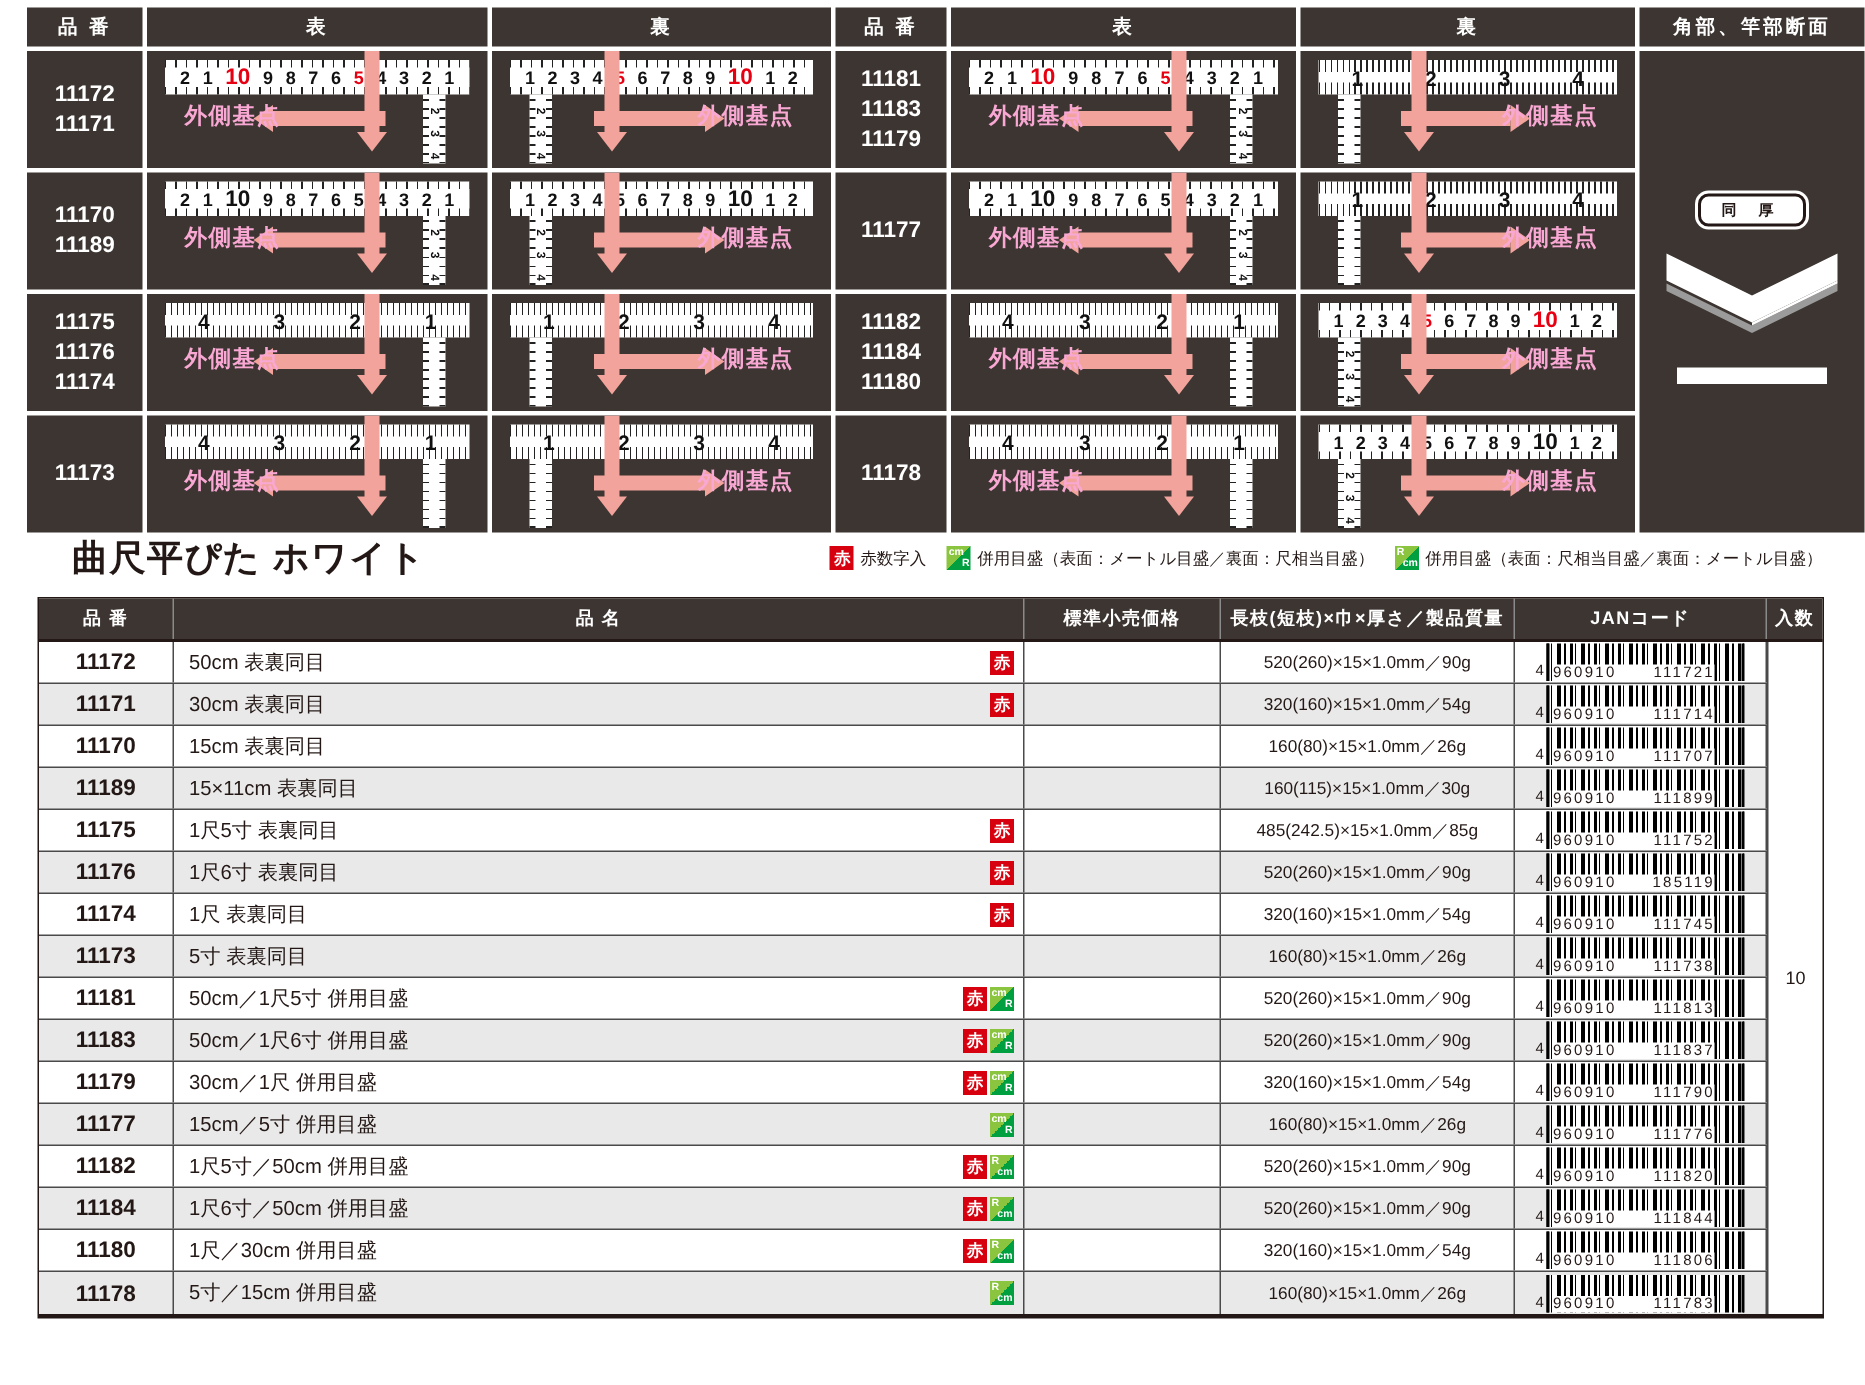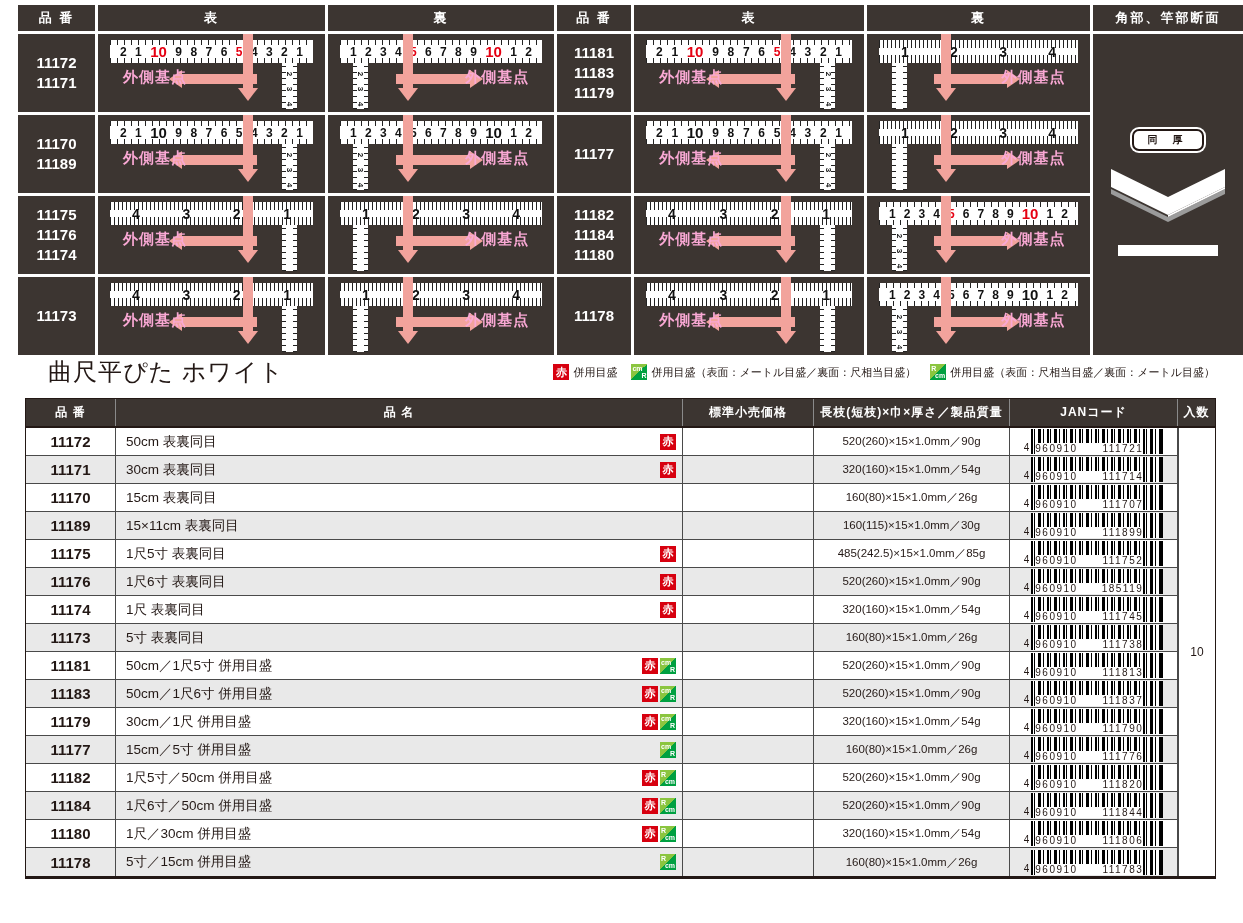--- a/index.html
+++ b/index.html
@@ -56,21 +56,21 @@
     border-top:9px solid transparent;border-bottom:9px solid transparent;border-right:13px solid #f2a39c;}
   .rcell.flip .harrow{left:30%;}
   .rcell.flip .harrow::before{border-right:none;left:auto;right:-13px;
     border-top:9px solid transparent;border-bottom:9px solid transparent;border-left:13px solid #f2a39c;}
   .rlabel{position:absolute;top:34px;color:#f9a8d4;font-size:15px;font-weight:700;letter-spacing:1px;}
   .rcell .rlabel{left:11%;}
   .rcell.flip .rlabel{left:auto;right:11%;}
 
   
   .titlebar{position:absolute;left:0;top:350px;width:1243px;height:44px;}
-  .title{position:absolute;left:48px;top:6px;font-size:24px;font-weight:400;letter-spacing:1px;}
+  .title{position:absolute;left:48px;top:6px;font-size:24px;font-weight:700;letter-spacing:1px;}
   .legend{position:absolute;right:28px;top:14px;display:flex;align-items:center;gap:14px;font-size:11px;}
   .litem{display:flex;align-items:center;gap:4px;}
 
   
   .b-aka{width:16px;height:16px;background:#d7000f;color:#fff;font-size:11px;font-weight:700;
     display:inline-flex;align-items:center;justify-content:center;flex:0 0 auto;}
   .b-green{width:16px;height:16px;position:relative;flex:0 0 auto;
     background:linear-gradient(135deg,#8bc53f 0 50%,#00a041 50% 100%);}
   .b-green i{position:absolute;font-style:normal;color:#fff;font-weight:700;font-size:7px;line-height:1;}
   .b-green i.tl{top:1px;left:1px;}
@@ -434,21 +434,21 @@
       <div class="harrow"></div>
       <div class="rlabel">外側基点</div>
     </div>
     </div>
 
   <div class="titlebar">
     <div class="title">曲尺平ぴた ホワイト</div>
     <div class="legend">
       <div class="litem">
         <span class="b-aka">赤</span>
-        <span>併用目盛</span>
+        <span>赤数字入</span>
       </div>
       <div class="litem">
         <span class="b-green">
             <i class="tl">cm</i>
             <i class="br">R</i>
           </span>
         <span>併用目盛（表面：メートル目盛／裏面：尺相当目盛）</span>
       </div>
       <div class="litem">
         <span class="b-green">

